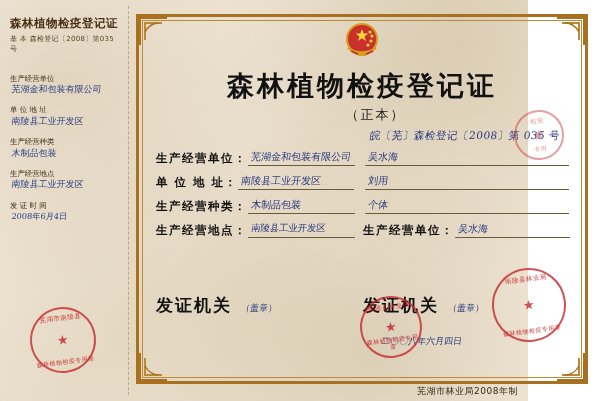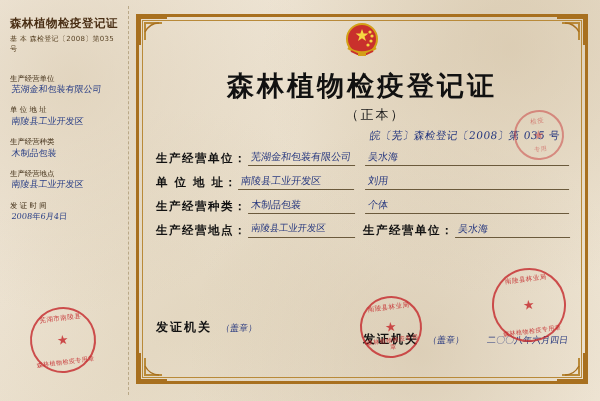--- a/index.html
+++ b/index.html
@@ -8,21 +8,21 @@
     background: #ffffff;
   }
   body {
     width: 600px;
     height: 401px;
     font-family: "DejaVu Sans", sans-serif;
     overflow: hidden;
   }
   #certificate {
     position: relative;
-    width: 600px;
+    width: 528px;
     height: 401px;
     background: #bef264;
     box-sizing: border-box;
   }
   
   #certificate::before {
     content: "";
     position: absolute;
     inset: 0;
     background:
@@ -216,21 +216,21 @@
     left: 20px;
     right: 18px;
     display: flex;
   }
   .sig-col {
     width: 50%;
     box-sizing: border-box;
     position: relative;
   }
   .sig-label {
-    font-size: 12px;
+    font-size: 17px;
     font-weight: bold;
     color: #111;
     letter-spacing: 2px;
     display: inline-block;
   }
   .sig-value {
     font-family: "DejaVu Serif", serif;
     font-size: 9px;
     color: #27387f;
     display: inline-block;
@@ -471,14 +471,15 @@
       <span class="seal-text-bottom">森林植物检疫专用章</span>
     </div>
 
     <div class="seal" id="seal-unit">
       <span class="seal-text-top">南陵县林业局</span>
       <span class="star">★</span>
       <span class="seal-text-bottom">森林植物检疫专用章</span>
     </div>
   </div>
 
+  <div class="footer-note">芜湖市林业局2008年制</div>
 
 </div>
 
 </body></html>

